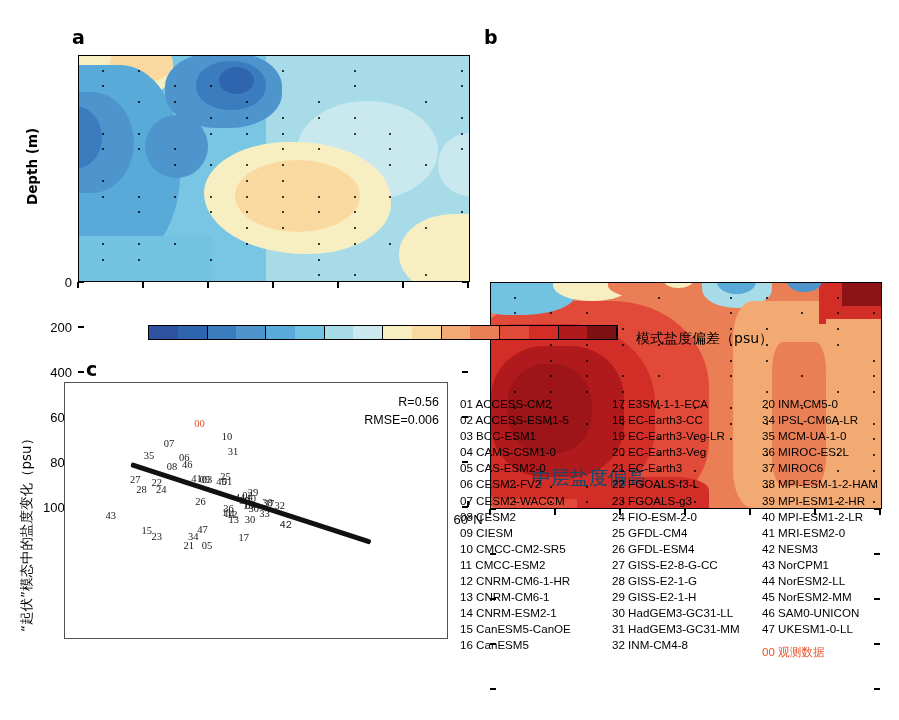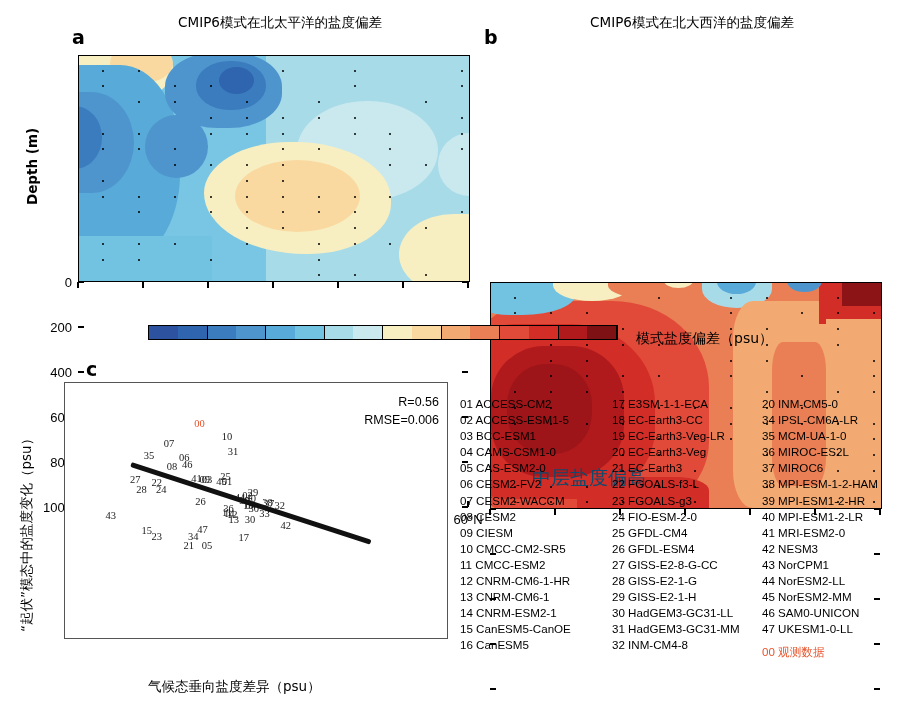--- a/index.html
+++ b/index.html
@@ -46,21 +46,20 @@
     transform-origin:0 0;transform:rotate(-90deg);font-family:"DejaVu Sans",sans-serif;}
   .ytitle-depth{position:absolute;font-size:13.5px;white-space:nowrap;
     transform-origin:0 0;transform:rotate(-90deg);font-family:"DejaVu Sans",sans-serif;font-weight:bold;}
 </style>
 </head>
 <body>
 
 <div class="fig">
 
   <div class="abs panel-letter" style="left:72px;top:26px;">a</div>
-  <div class="abs panel-title" style="left:80px;top:14px;width:400px;">CMIP6模式在北太平洋的盐度偏差</div>
 
   <div class="abs map-frame" id="mapA" style="left:78px;top:55px;width:390px;height:225px;">
     <div class="blobs">
       <i style="left:-4%;top:-4%;width:108%;height:110%;background:#79c6e4;border-radius:0;"></i>
       <i style="left:48%;top:-4%;width:60%;height:112%;background:#a8dbe8;border-radius:0;"></i>
       <i style="left:-6%;top:-8%;width:30%;height:30%;background:#f7efc2;border-radius:50% 50% 60% 40%;"></i>
       <i style="left:8%;top:-6%;width:16%;height:18%;background:#f9d9a0;border-radius:50%;"></i>
       <i style="left:-8%;top:4%;width:34%;height:88%;background:#58aad8;border-radius:0 45% 45% 0;"></i>
       <i style="left:-8%;top:16%;width:22%;height:45%;background:#4e95ce;border-radius:0 50% 50% 0;"></i>
       <i style="left:-8%;top:22%;width:14%;height:28%;background:#3b7cbe;border-radius:0 50% 50% 0;"></i>
@@ -195,21 +194,20 @@
       <div class="abs" style="left: 78px; top: 234.3px; width: 6px; height: 1.4px; background: rgb(0, 0, 0);"></div>
       <div class="abs" style="left: 462px; top: 234.3px; width: 6px; height: 1.4px; background: rgb(0, 0, 0);"></div>
       <div class="ylab" style="left: 30px; top: 235px; width: 42px;">800</div>
       <div class="abs" style="left: 78px; top: 279.3px; width: 6px; height: 1.4px; background: rgb(0, 0, 0);"></div>
       <div class="abs" style="left: 462px; top: 279.3px; width: 6px; height: 1.4px; background: rgb(0, 0, 0);"></div>
       <div class="ylab" style="left: 30px; top: 280px; width: 42px;">1000</div>
     </div>
   <div class="ytitle-depth" style="left:24px;top:205px;">Depth (m)</div>
 
   <div class="abs panel-letter" style="left:484px;top:26px;">b</div>
-  <div class="abs panel-title" style="left:492px;top:14px;width:400px;">CMIP6模式在北大西洋的盐度偏差</div>
 
   <div class="abs map-frame" id="mapB" style="left:490px;top:55px;width:390px;height:225px;">
     <div class="blobs">
       <i style="left:-4%;top:-4%;width:108%;height:110%;background:#ea7f55;border-radius:0;"></i>
       <i style="left:-6%;top:8%;width:62%;height:96%;background:#e14a39;border-radius:30% 40% 35% 25%;"></i>
       <i style="left:-6%;top:18%;width:48%;height:78%;background:#d22d27;border-radius:25% 45% 40% 20%;"></i>
       <i style="left:0%;top:28%;width:34%;height:58%;background:#b01a1c;border-radius:40%;"></i>
       <i style="left:4%;top:36%;width:22%;height:40%;background:#9d1518;border-radius:45%;"></i>
       <i style="left:-6%;top:-6%;width:28%;height:20%;background:#72c3e2;border-radius:0 0 50% 40%;"></i>
       <i style="left:16%;top:-6%;width:20%;height:14%;background:#f7efc2;border-radius:0 0 50% 50%;"></i>
@@ -394,35 +392,34 @@
         <div class="sc-pt" style="left: 45.84px; top: 131.75px;">43</div>
         <div class="sc-pt" style="left: 163.496px; top: 124.525px;">36</div>
         <div class="sc-pt" style="left: 161.968px; top: 128.775px;">11</div>
         <div class="sc-pt" style="left: 188.708px; top: 125.375px;">30</div>
         <div class="sc-pt" style="left: 214.684px; top: 121.975px;">32</div>
         <div class="sc-pt" style="left: 164.26px; top: 130.475px;">14</div>
         <div class="sc-pt" style="left: 167.316px; top: 130.9px;">12</div>
         <div class="sc-pt" style="left: 199.404px; top: 130.05px;">33</div>
         <div class="sc-pt" style="left: 168.844px; top: 136px;">13</div>
         <div class="sc-pt" style="left: 184.888px; top: 136px;">30</div>
-        <div class="sc-pt" style="left: 220.796px; top: 141.525px;">42</div>
+        <div class="sc-pt" style="left: 220.796px; top: 141.525px; font-family: Liberation Mono, monospace;">42</div>
         <div class="sc-pt" style="left: 81.748px; top: 147.05px;">15</div>
         <div class="sc-pt" style="left: 137.52px; top: 145.775px;">47</div>
         <div class="sc-pt" style="left: 80.22px; top: 153px; margin-left: 48px;">34</div>
         <div class="sc-pt" style="left: 91.68px; top: 153px;">23</div>
         <div class="sc-pt" style="left: 178.776px; top: 153.85px;">17</div>
         <div class="sc-pt" style="left: 123.768px; top: 161.5px;">21</div>
         <div class="sc-pt" style="left: 142.104px; top: 161.5px;">05</div>
       </div>
     <div class="trend" id="trendLine" style="left: 65.704px; top: 79.1px; width: 252.189px; transform: rotate(17.9628deg);"></div>
     <div class="stat" style="right:8px;top:12px;">R=0.56</div>
     <div class="stat" style="right:8px;top:30px;">RMSE=0.006</div>
   </div>
   <div class="abs" id="axC"></div>
-  <div class="axis-title-c" style="left:148px;top:678px;">气候态垂向盐度差异（psu）</div>
   <div class="ytitle-c" style="left:18px;top:632px;">“起伏”模态中的盐度变化（psu）</div>
 
   <div class="legend-col" id="legCol1" style="left:460px;top:396px;">
       <div>01 ACCESS-CM2</div>
       <div>02 ACCESS-ESM1-5</div>
       <div>03 BCC-ESM1</div>
       <div>04 CAMS-CSM1-0</div>
       <div>05 CAS-ESM2-0</div>
       <div>06 CESM2-FV2</div>
       <div>07 CESM2-WACCM</div>

